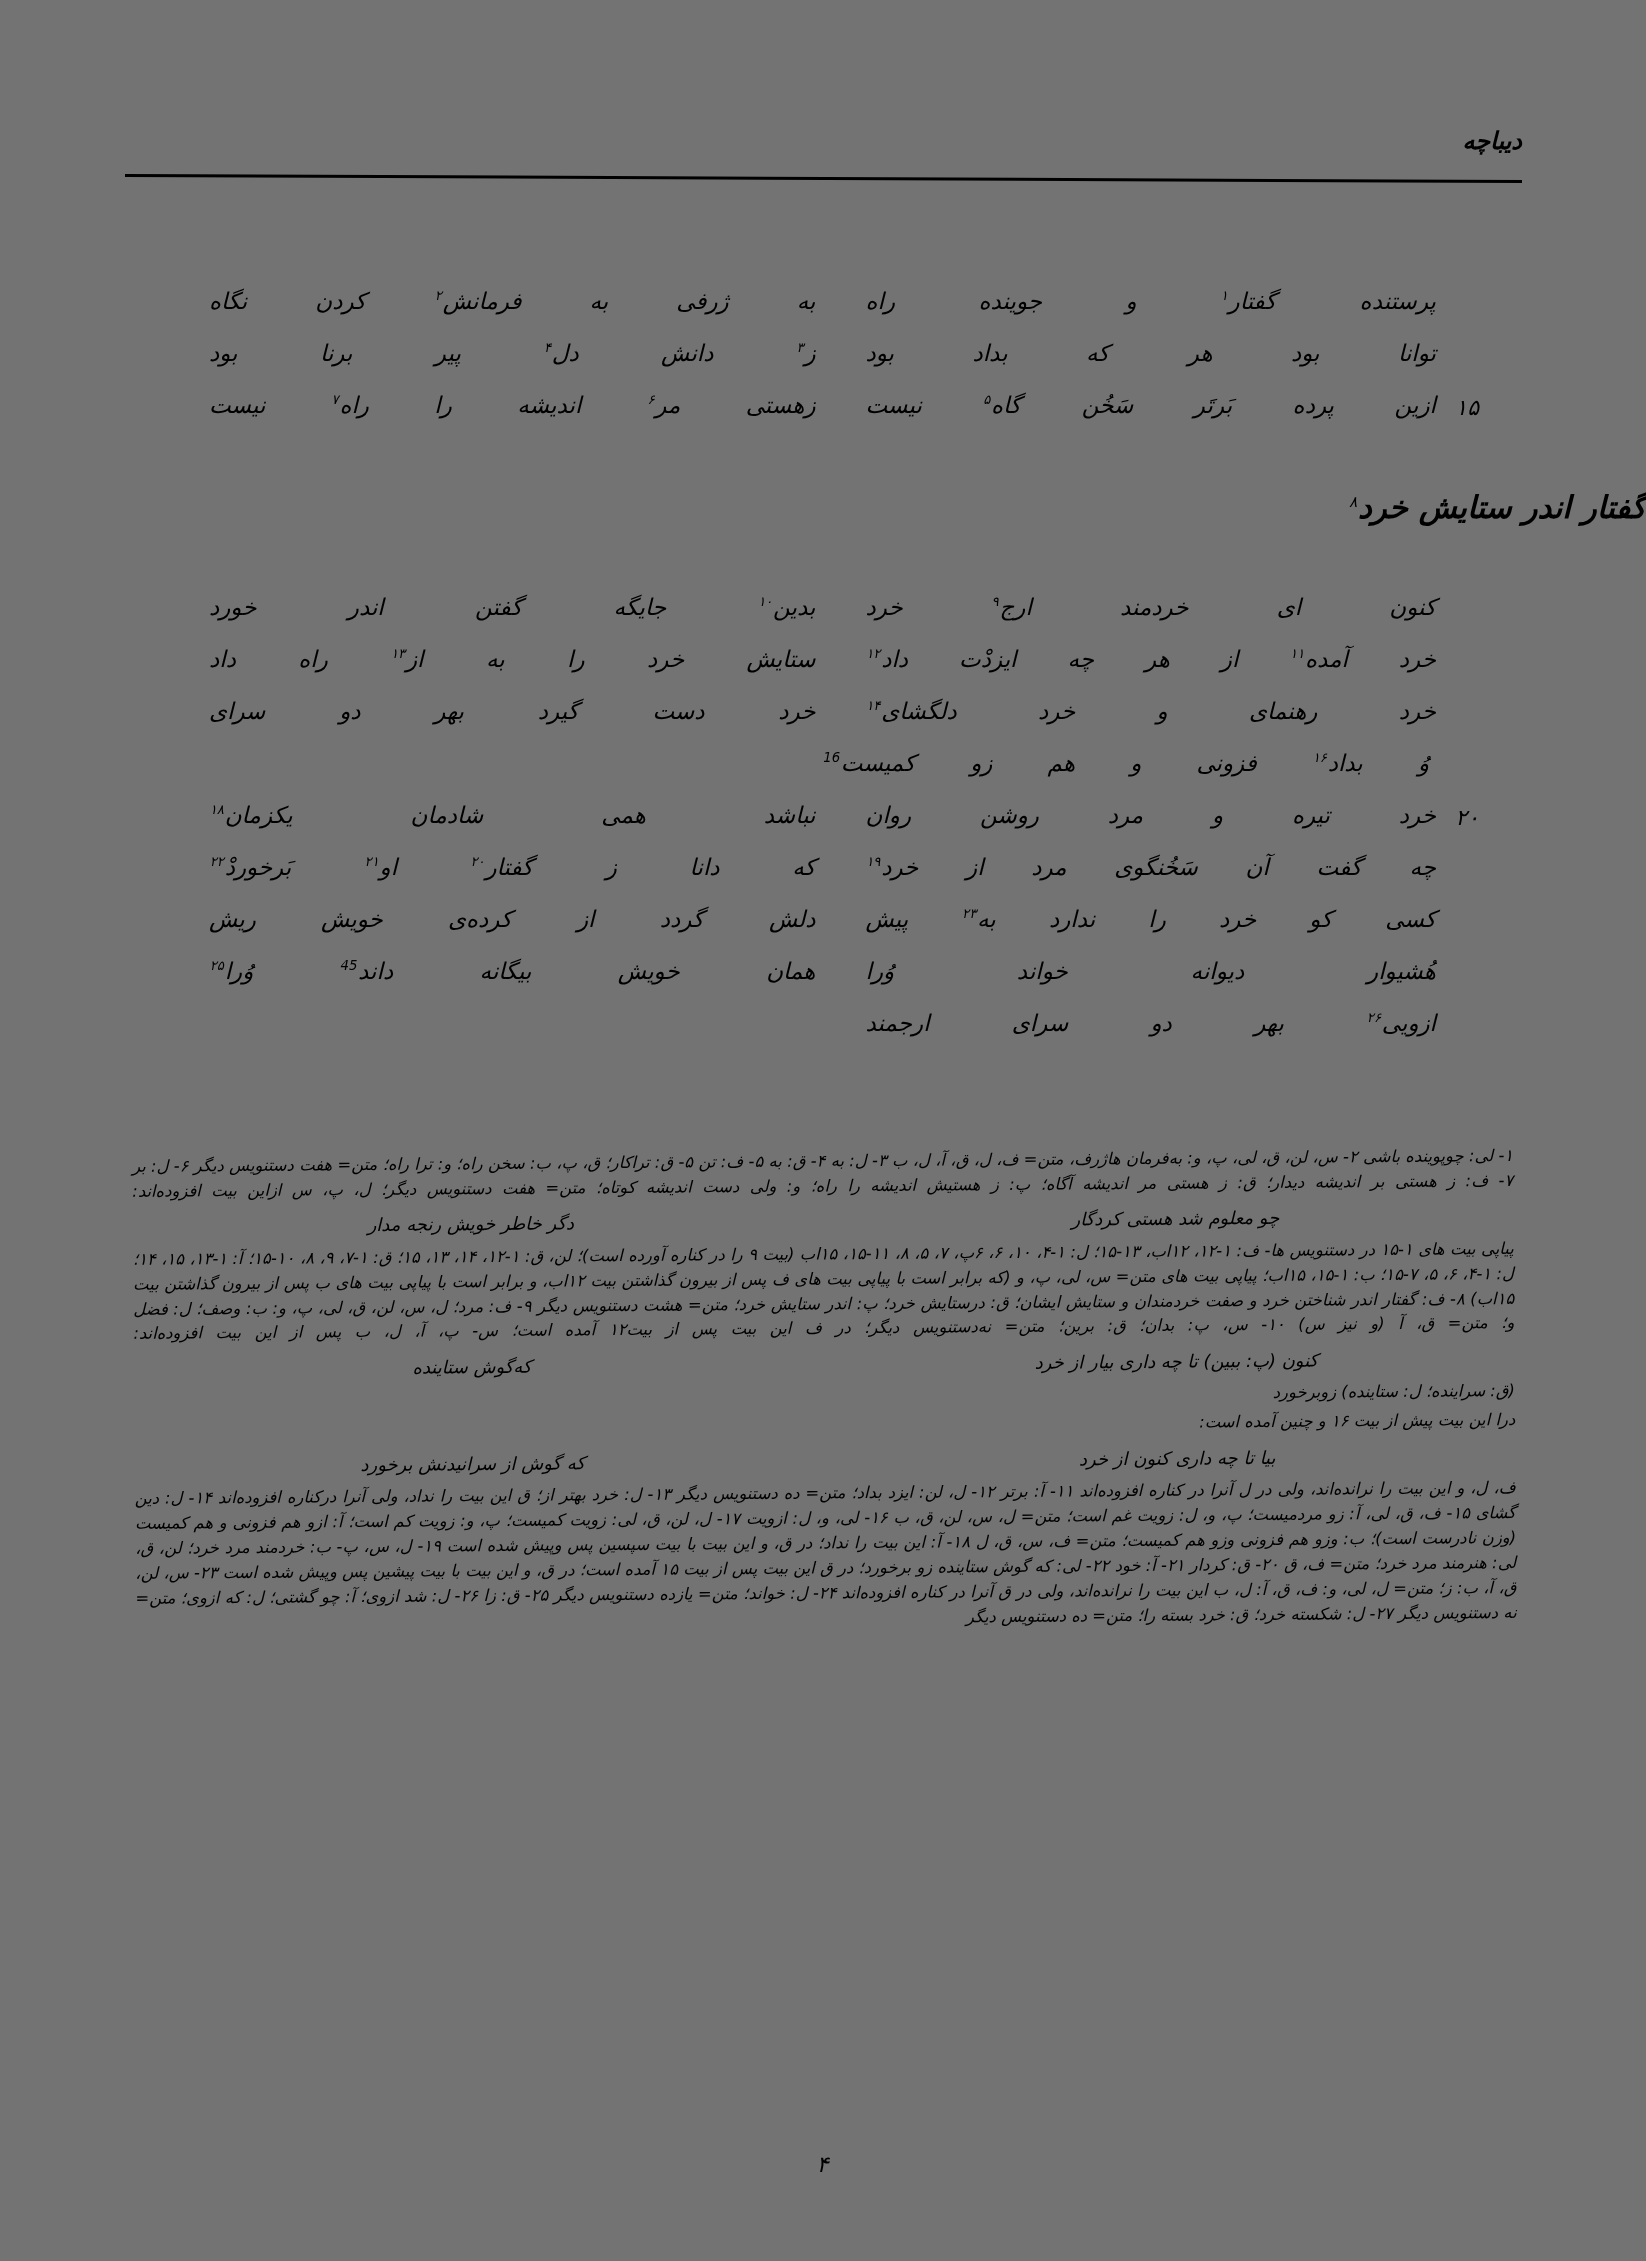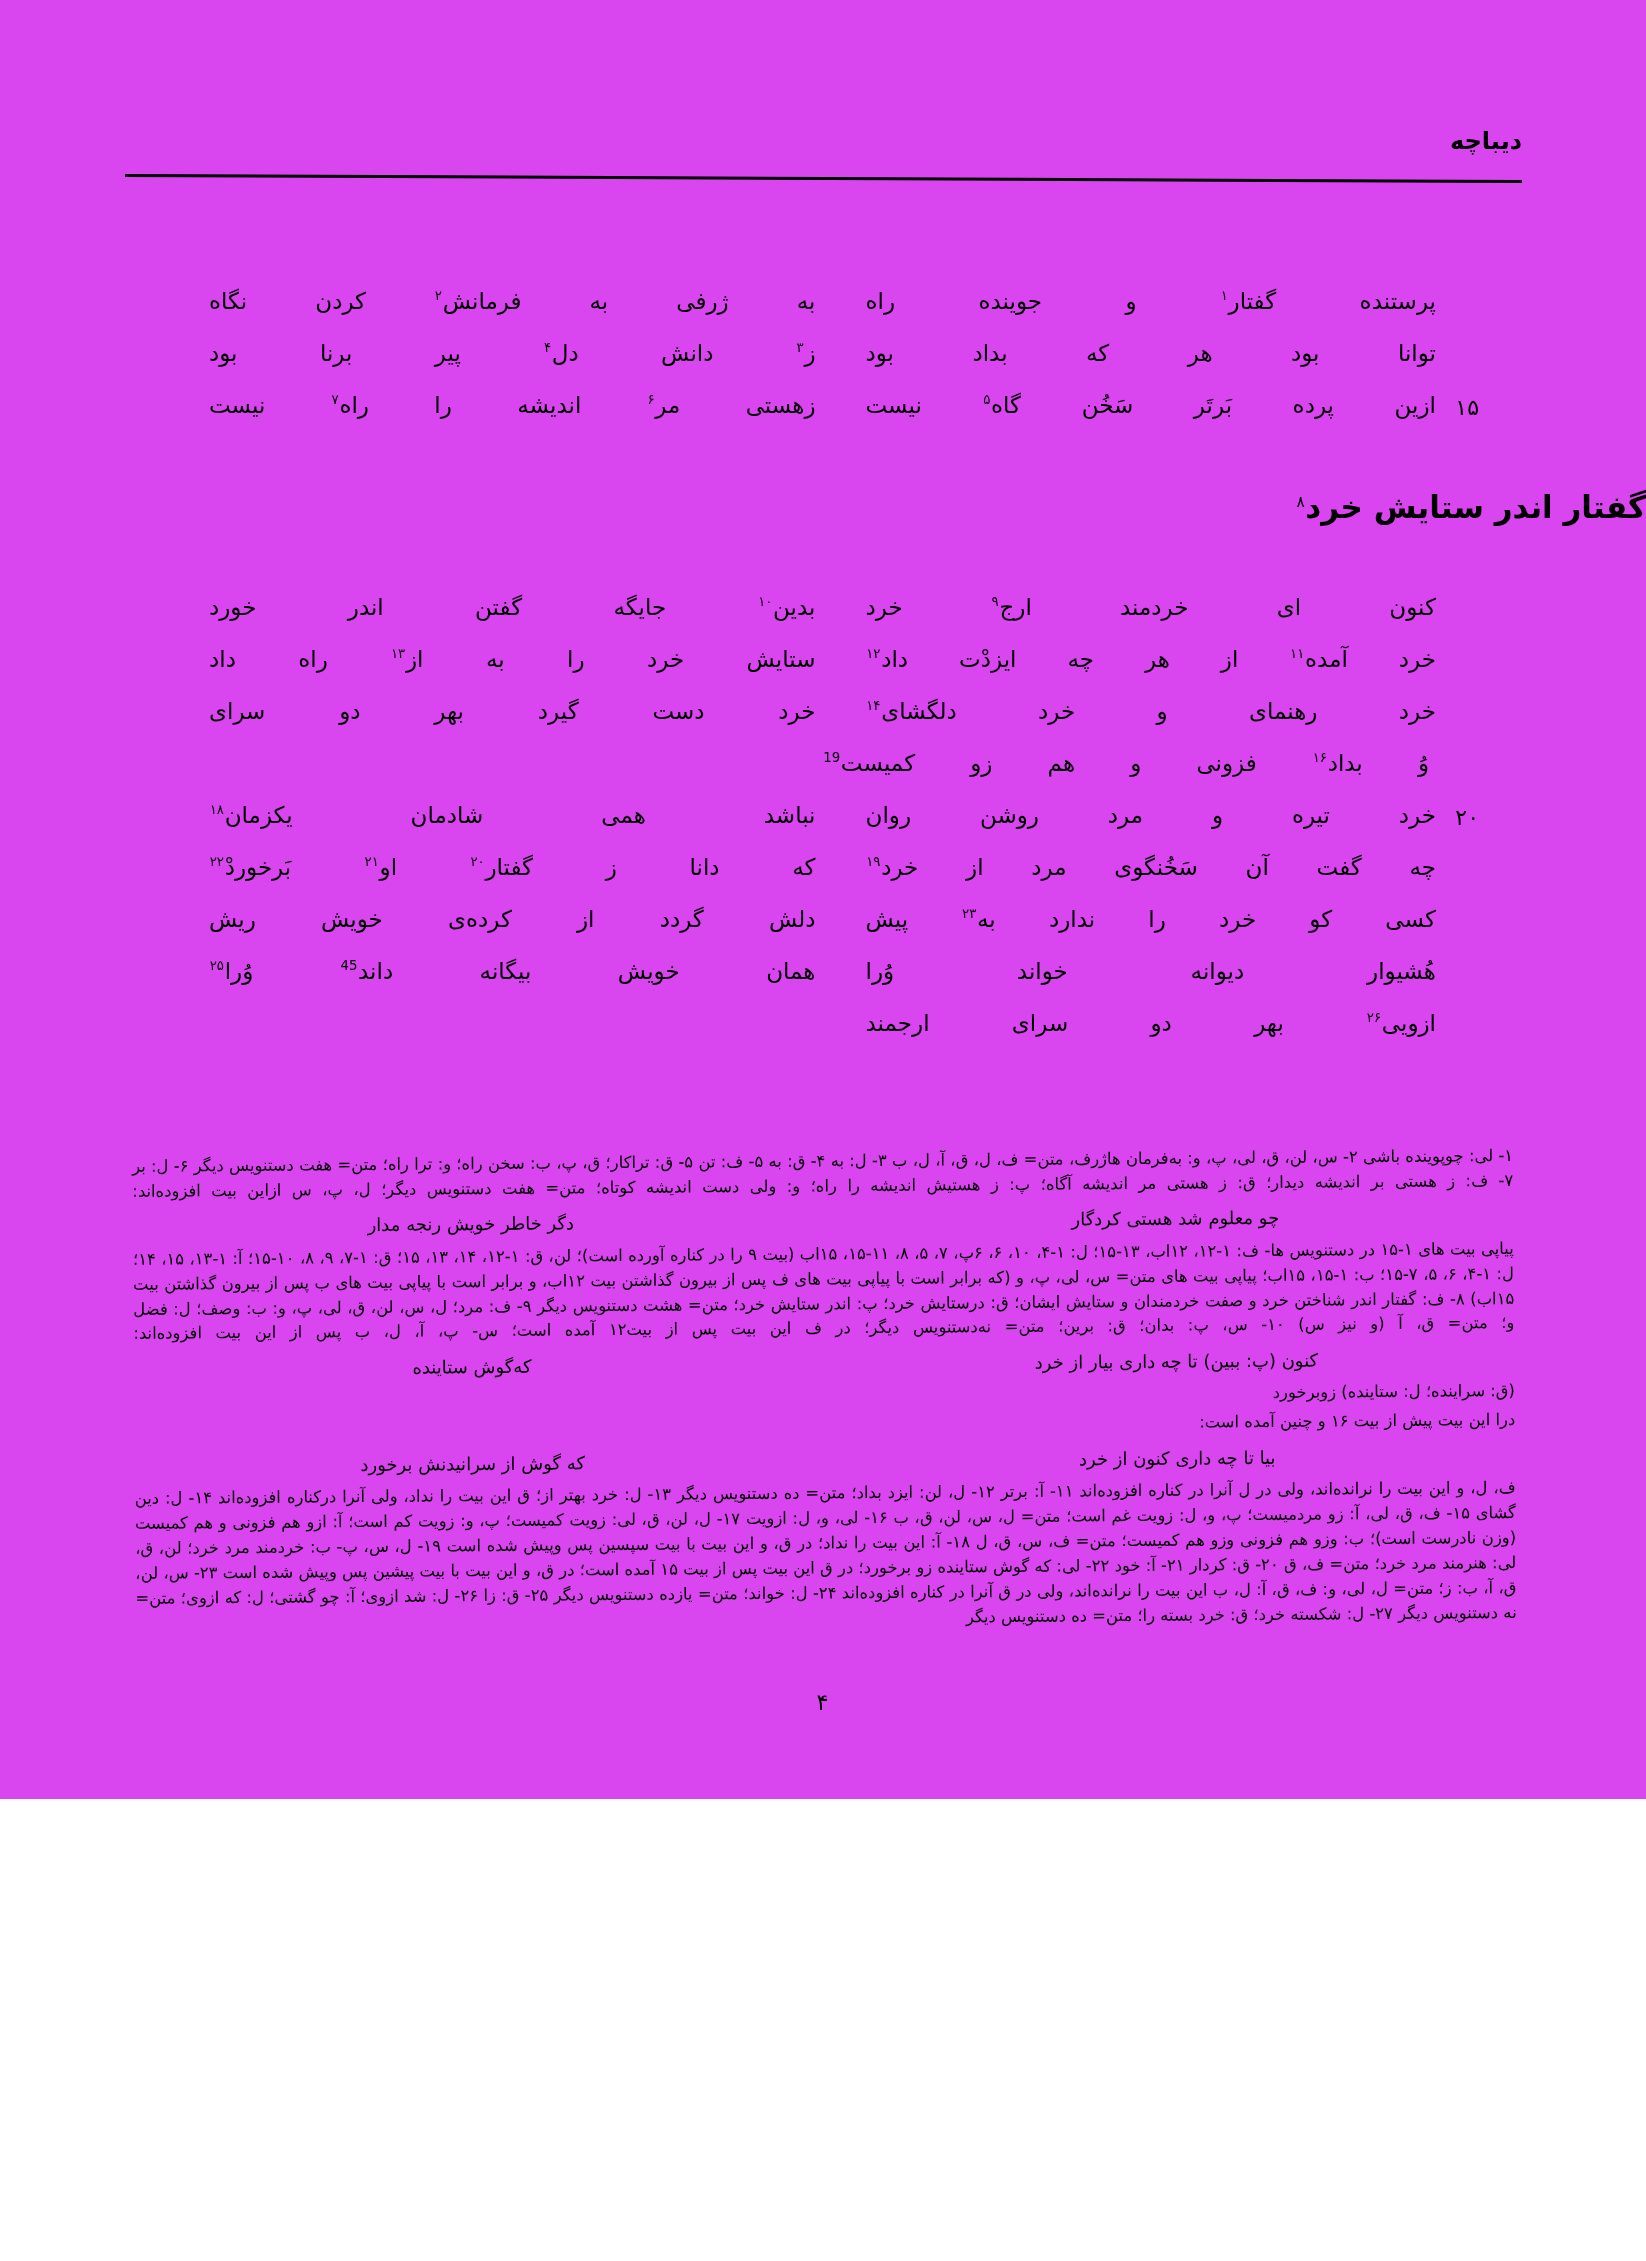--- a/index.html
+++ b/index.html
@@ -8,24 +8,25 @@
     padding: 0;
     background: #ffffff;
   }
   body {
     font-family: "DejaVu Sans", "Liberation Sans", sans-serif;
     color: #000000;
   }
   .page {
     position: relative;
     width: 1647px;
-    height: 1799px;
-    background: #d946ef;
+    height: 2261px;
+    background: #737373;
     overflow: hidden;
     box-sizing: border-box;
+    font-style: italic;
   }
 
   
   .running-head {
     position: absolute;
     top: 127px;
     right: 124px;
     left: 124px;
     text-align: right;
     font-size: 24px;
@@ -206,21 +207,21 @@
     </div>
 
     <div class="verse-line">
       <div class="bayt-number"></div>
       <div class="hemistich right"><span>خرد رهنمای و خرد دلگشای</span><sup class="fn">۱۴</sup></div>
       <div class="hemistich left"><span>خرد دست گیرد بهر دو سرای</span></div>
     </div>
 
     <div class="verse-line">
       <div class="bayt-number"></div>
-      <div class="hemistich left"><span>وُ بداد</span><sup class="fn">۱۶</sup><span> فزونی و هم زو کمیست</span><sup class="fn">19</sup></div>
+      <div class="hemistich left"><span>وُ بداد</span><sup class="fn">۱۶</sup><span> فزونی و هم زو کمیست</span><sup class="fn">16</sup></div>
     </div>
 
     <div class="verse-line">
       <div class="bayt-number">۲۰</div>
       <div class="hemistich right"><span>خرد تیره و مرد روشن روان</span></div>
       <div class="hemistich left"><span>نباشد همی شادمان یکزمان</span><sup class="fn">۱۸</sup></div>
     </div>
 
     <div class="verse-line">
       <div class="bayt-number"></div>

